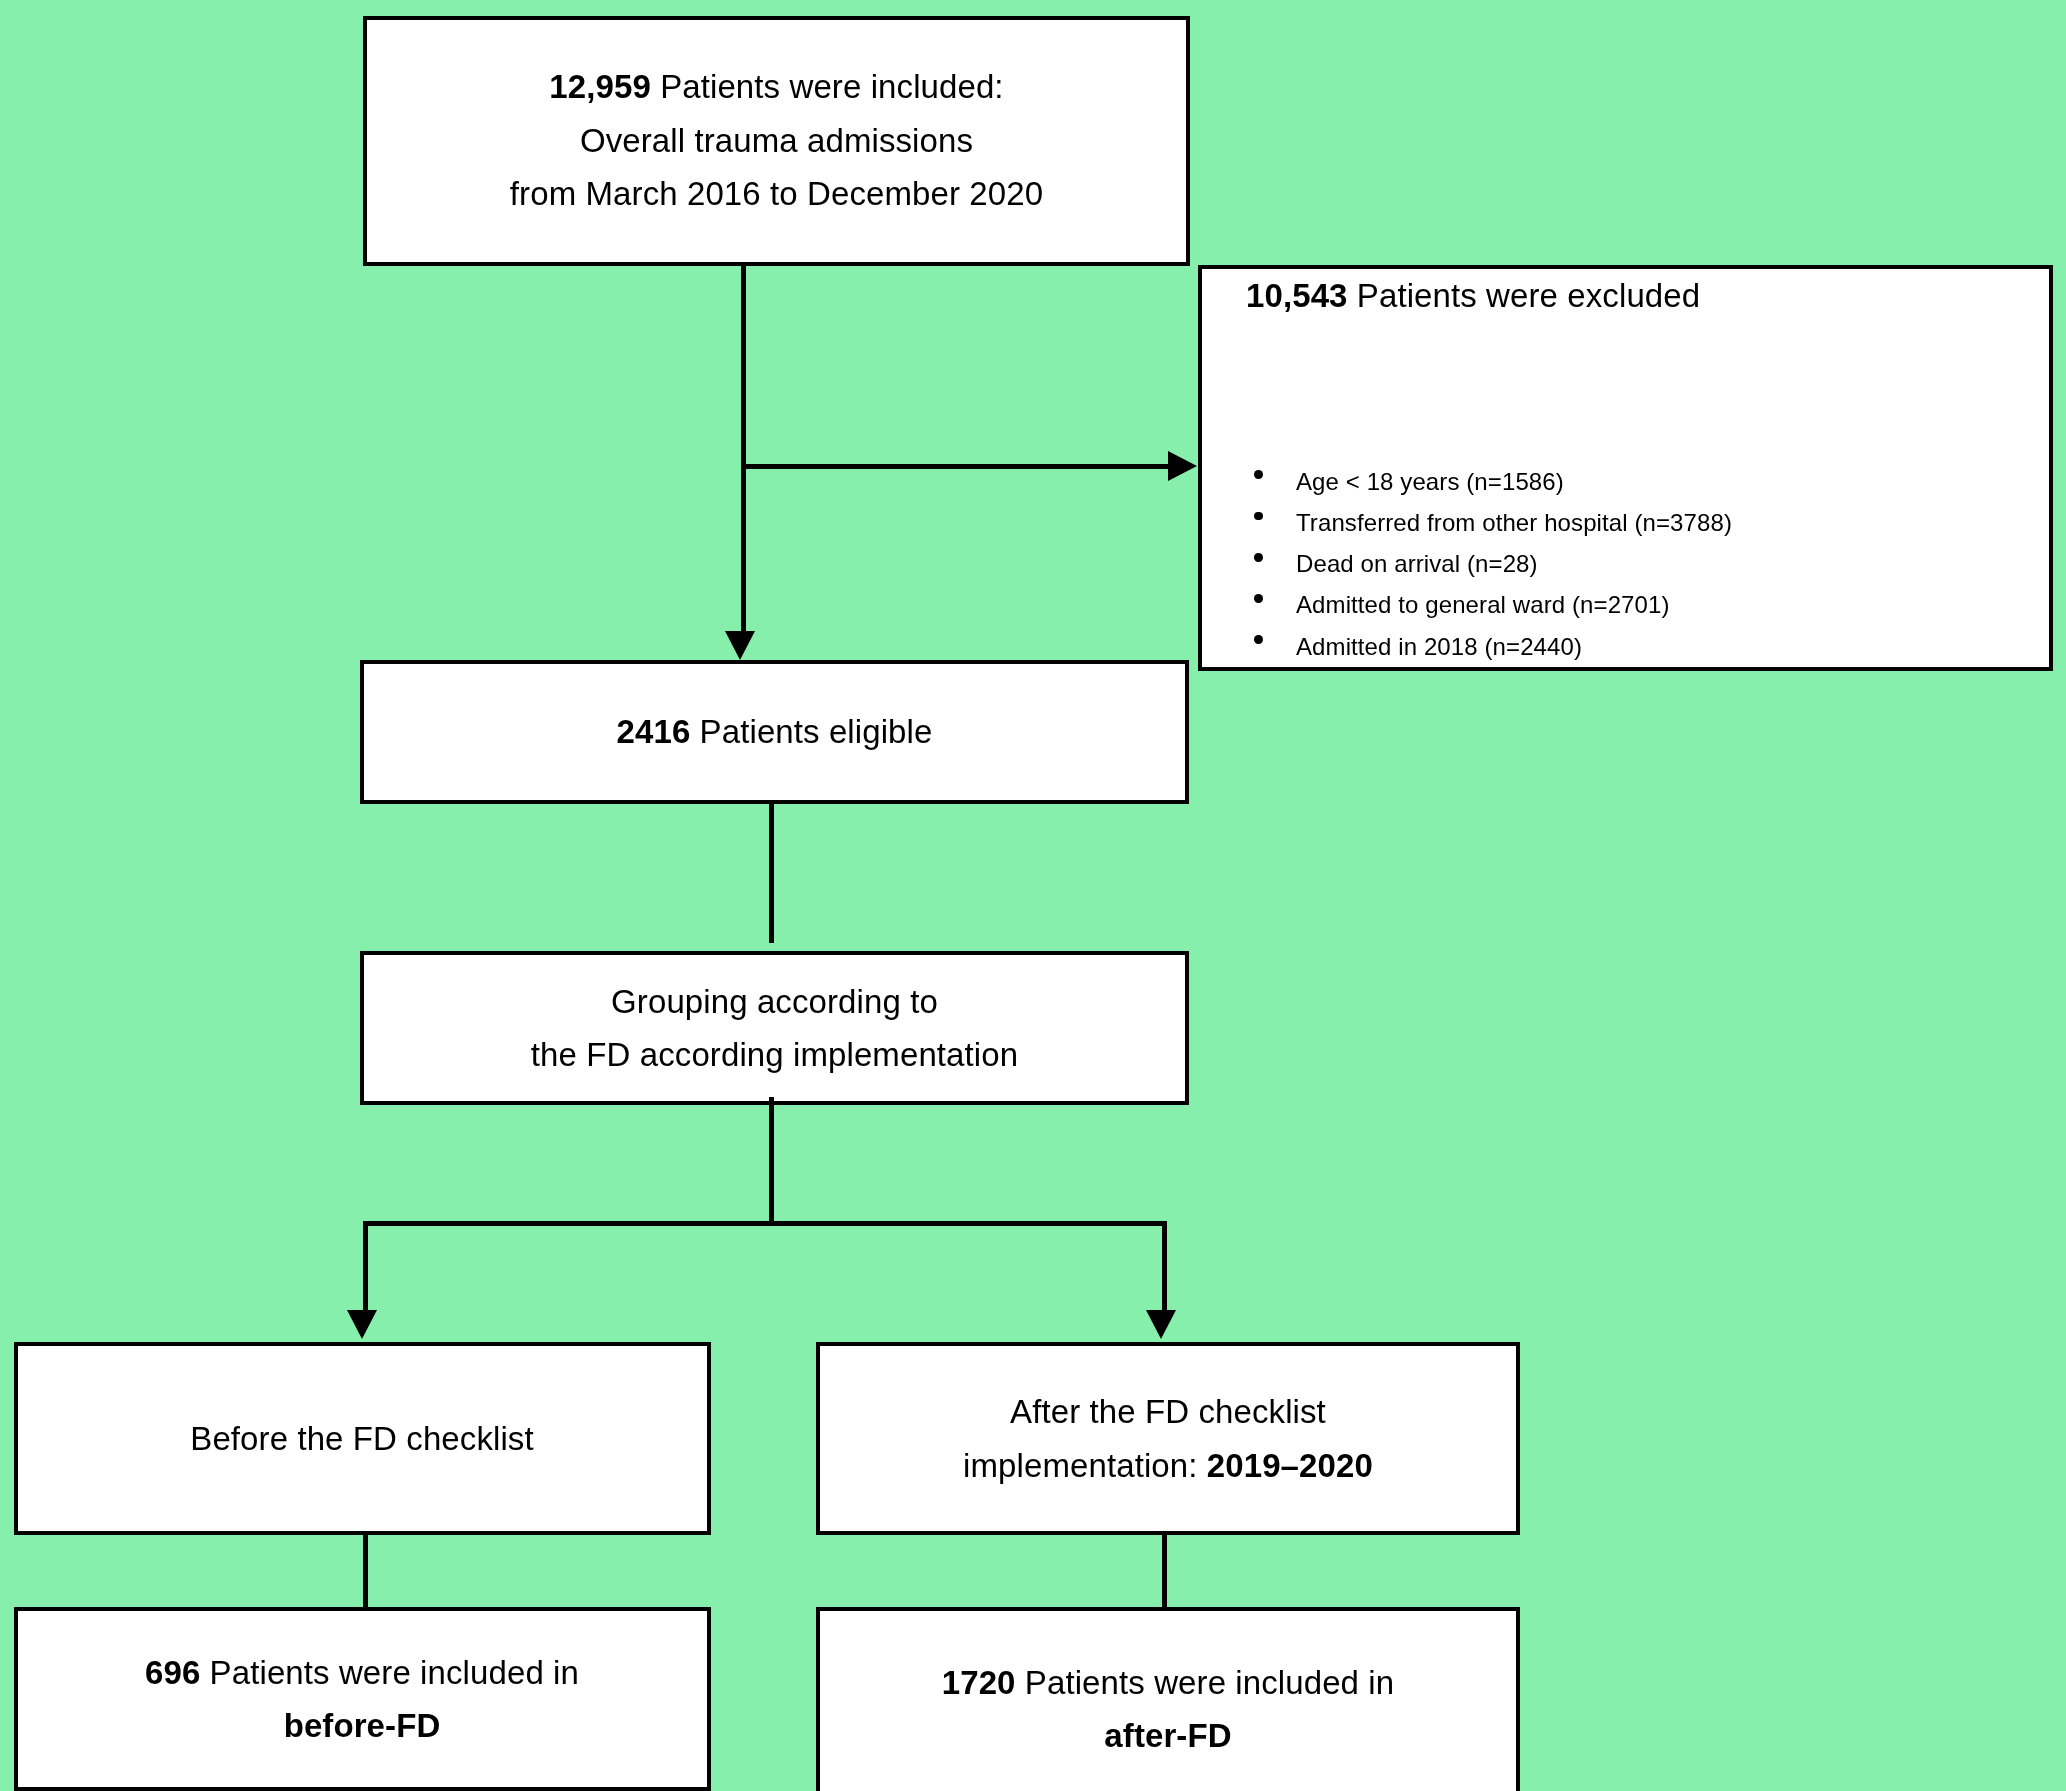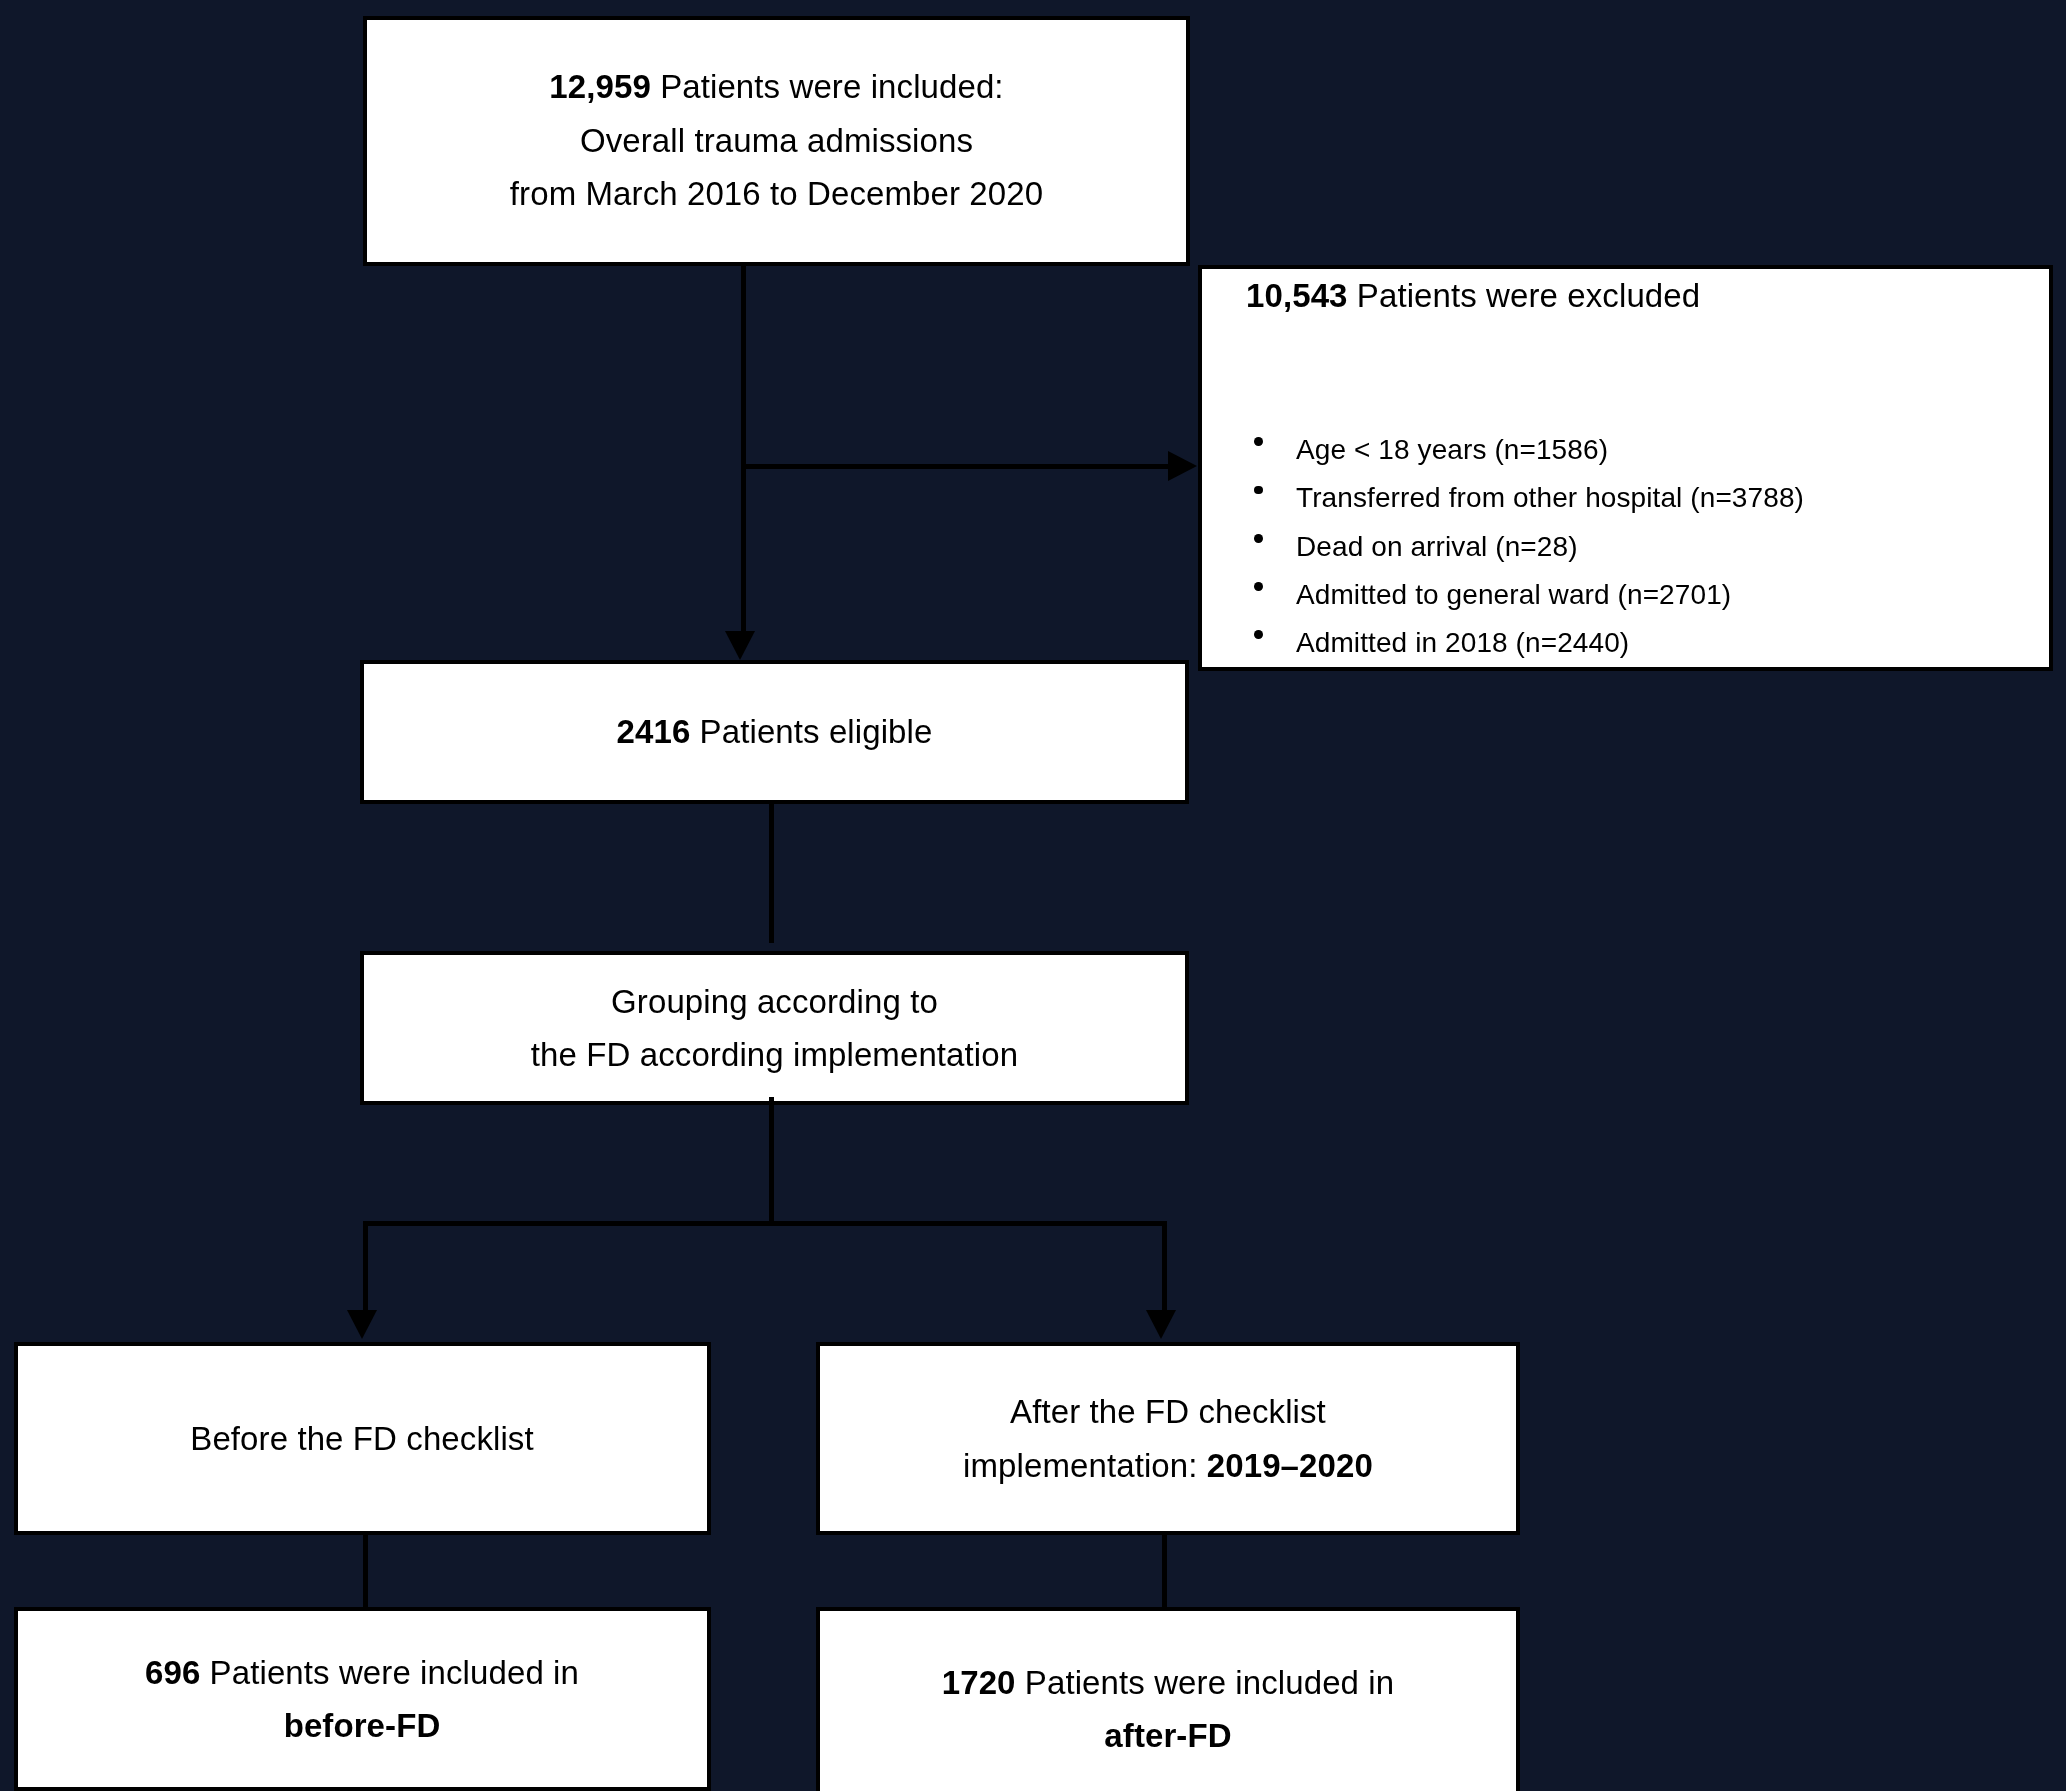--- a/index.html
+++ b/index.html
@@ -8,21 +8,21 @@
     background: #ffffff;
   }
   body {
     font-family: "Liberation Sans", sans-serif;
     color: #000000;
   }
   #flow-root {
     position: relative;
     width: 2066px;
     height: 1792px;
-    background: #0f172a;
+    background: #86efac;
     overflow: hidden;
   }
   .node {
     position: absolute;
     box-sizing: border-box;
     border: 4.7px solid #000000;
     background: #ffffff;
     display: flex;
     flex-direction: column;
     justify-content: center;
@@ -64,21 +64,21 @@
   #node-after-final {
     left: 816px; top: 1607px; width: 704px; height: 204px;
   }
 
   
   .excl-head { font-size: 33px; margin-bottom: 7.3px; white-space: nowrap; }
   .excl-list { list-style: none; margin: 0; padding: 0; }
   .excl-list li {
     position: relative;
     padding-left: 50px;
-    font-size: 28px;
+    font-size: 24px;
     line-height: 1.72;
     white-space: nowrap;
   }
   .excl-list li .bullet {
     position: absolute;
     left: 8.3px; top: 0.40em;
     width: 8.8px; height: 8.8px;
     background: #000000;
     border-radius: 50%;
   }

